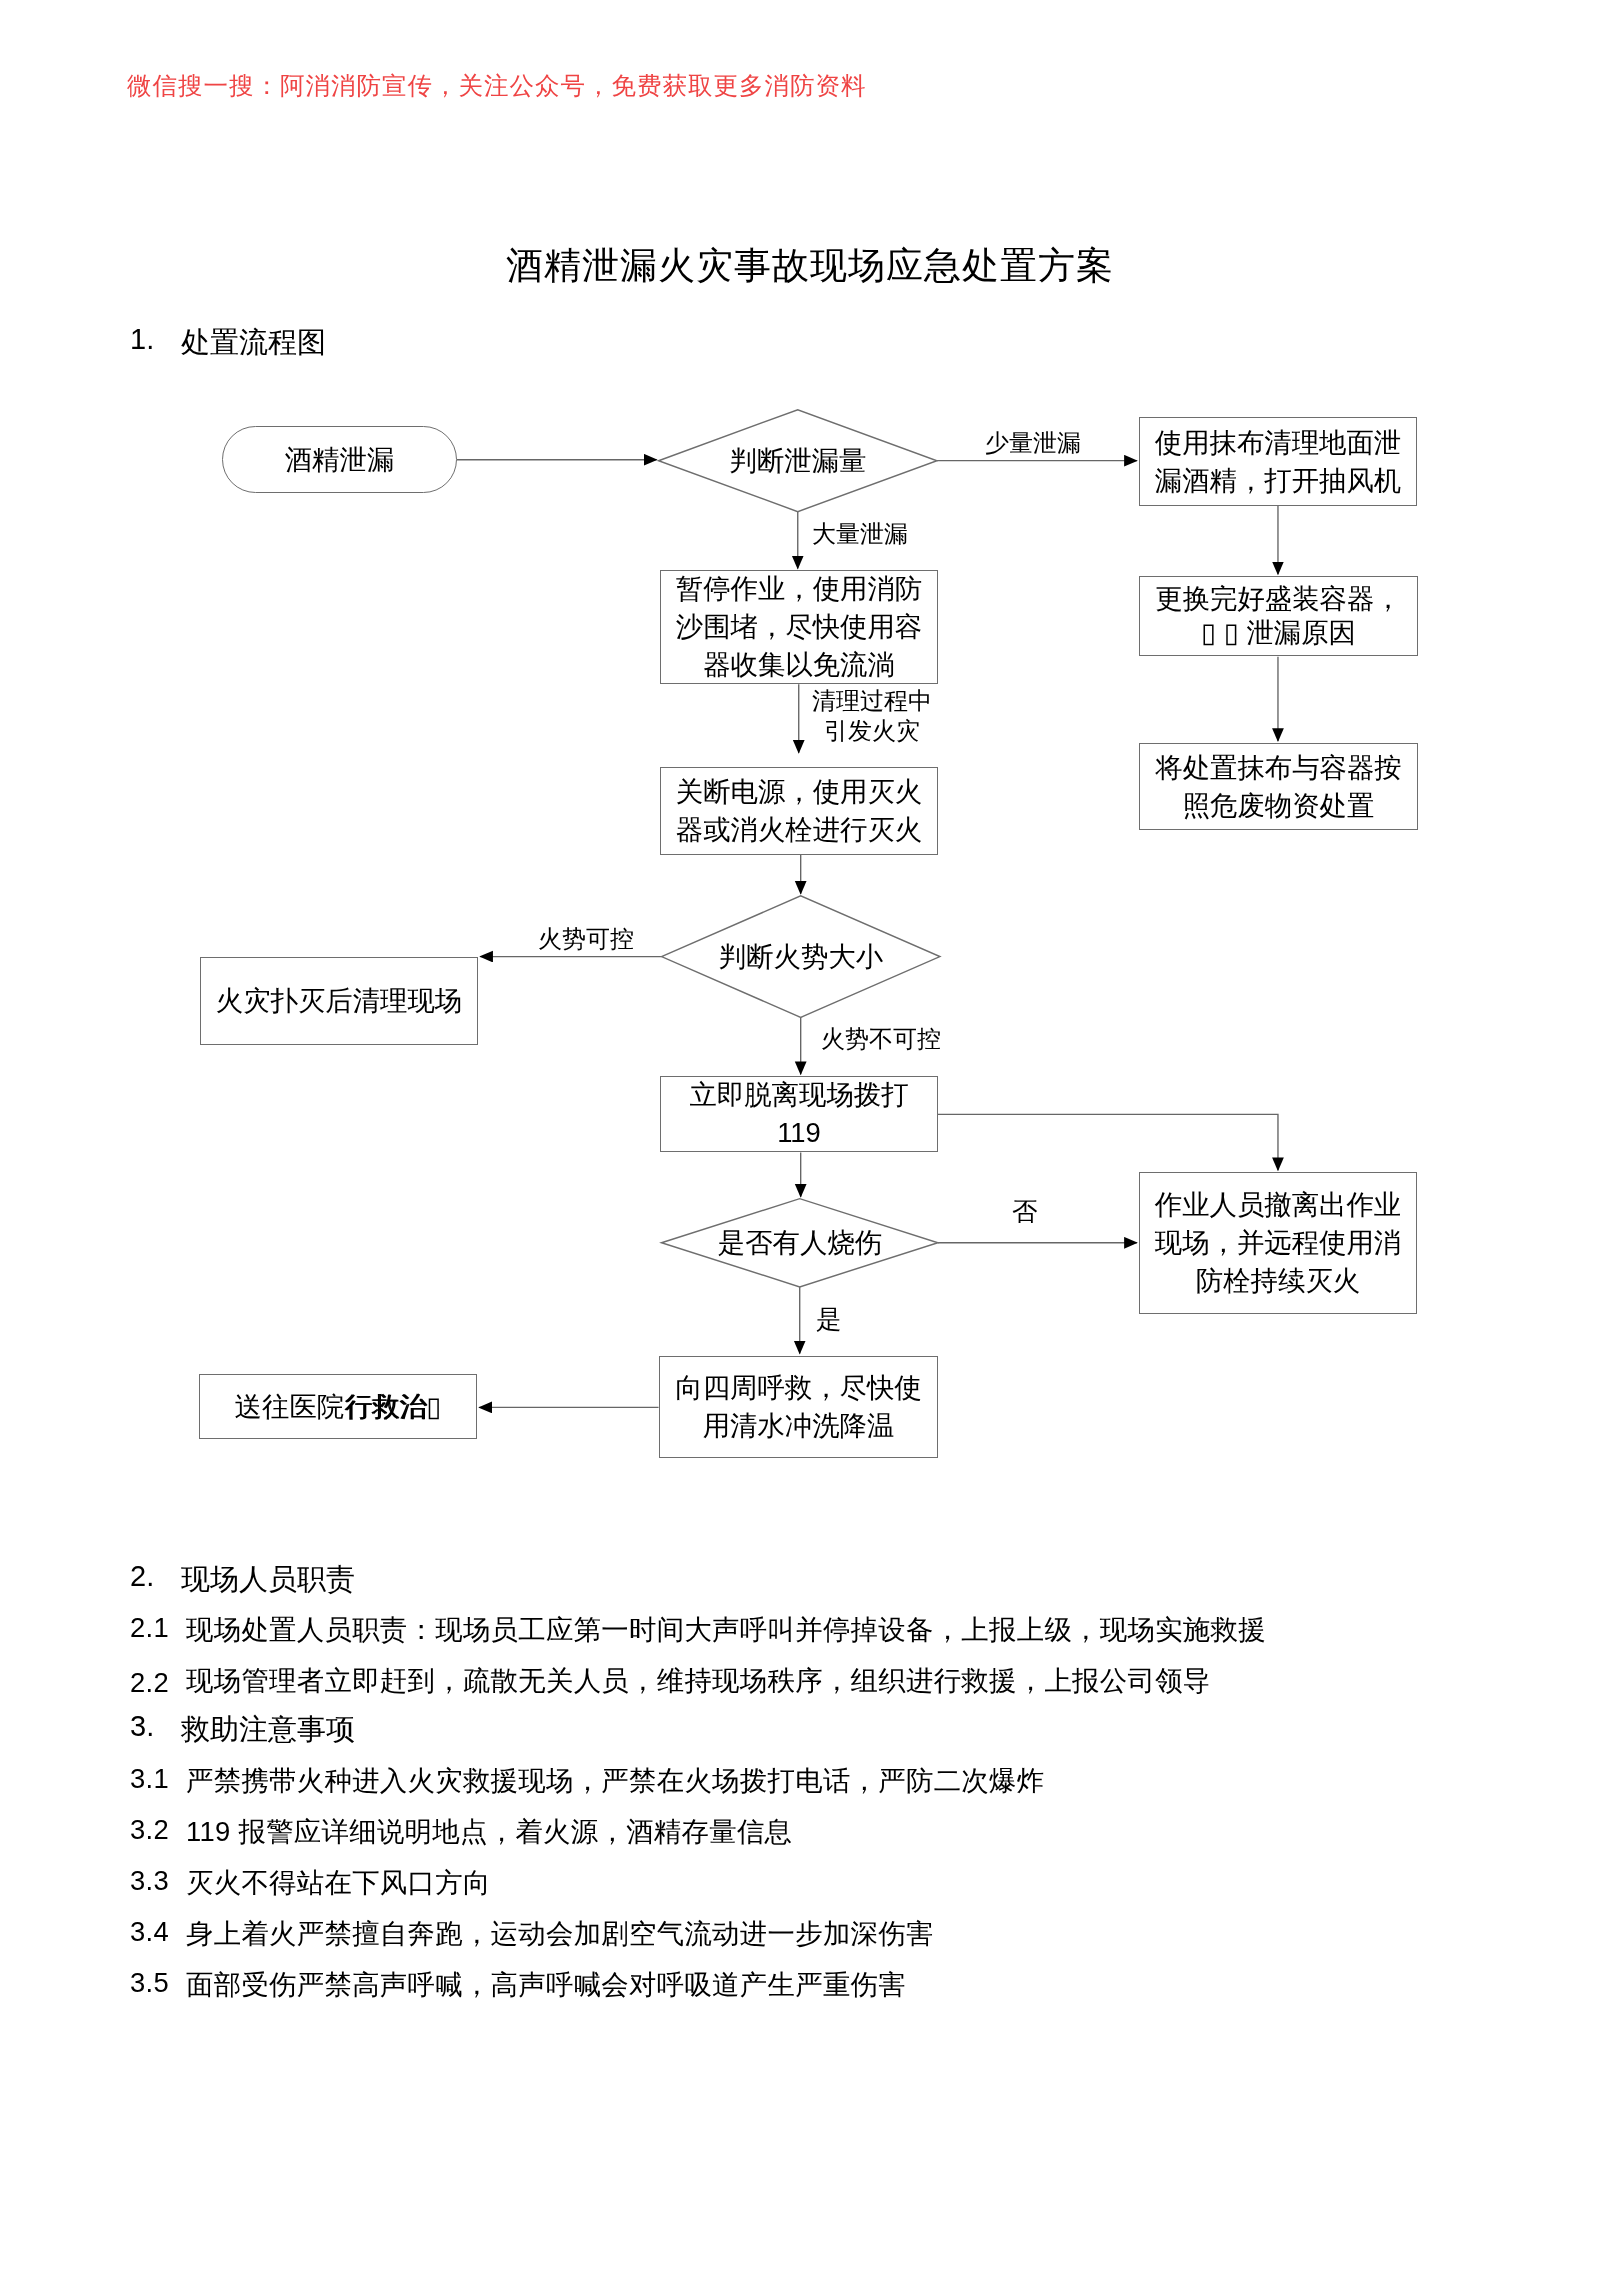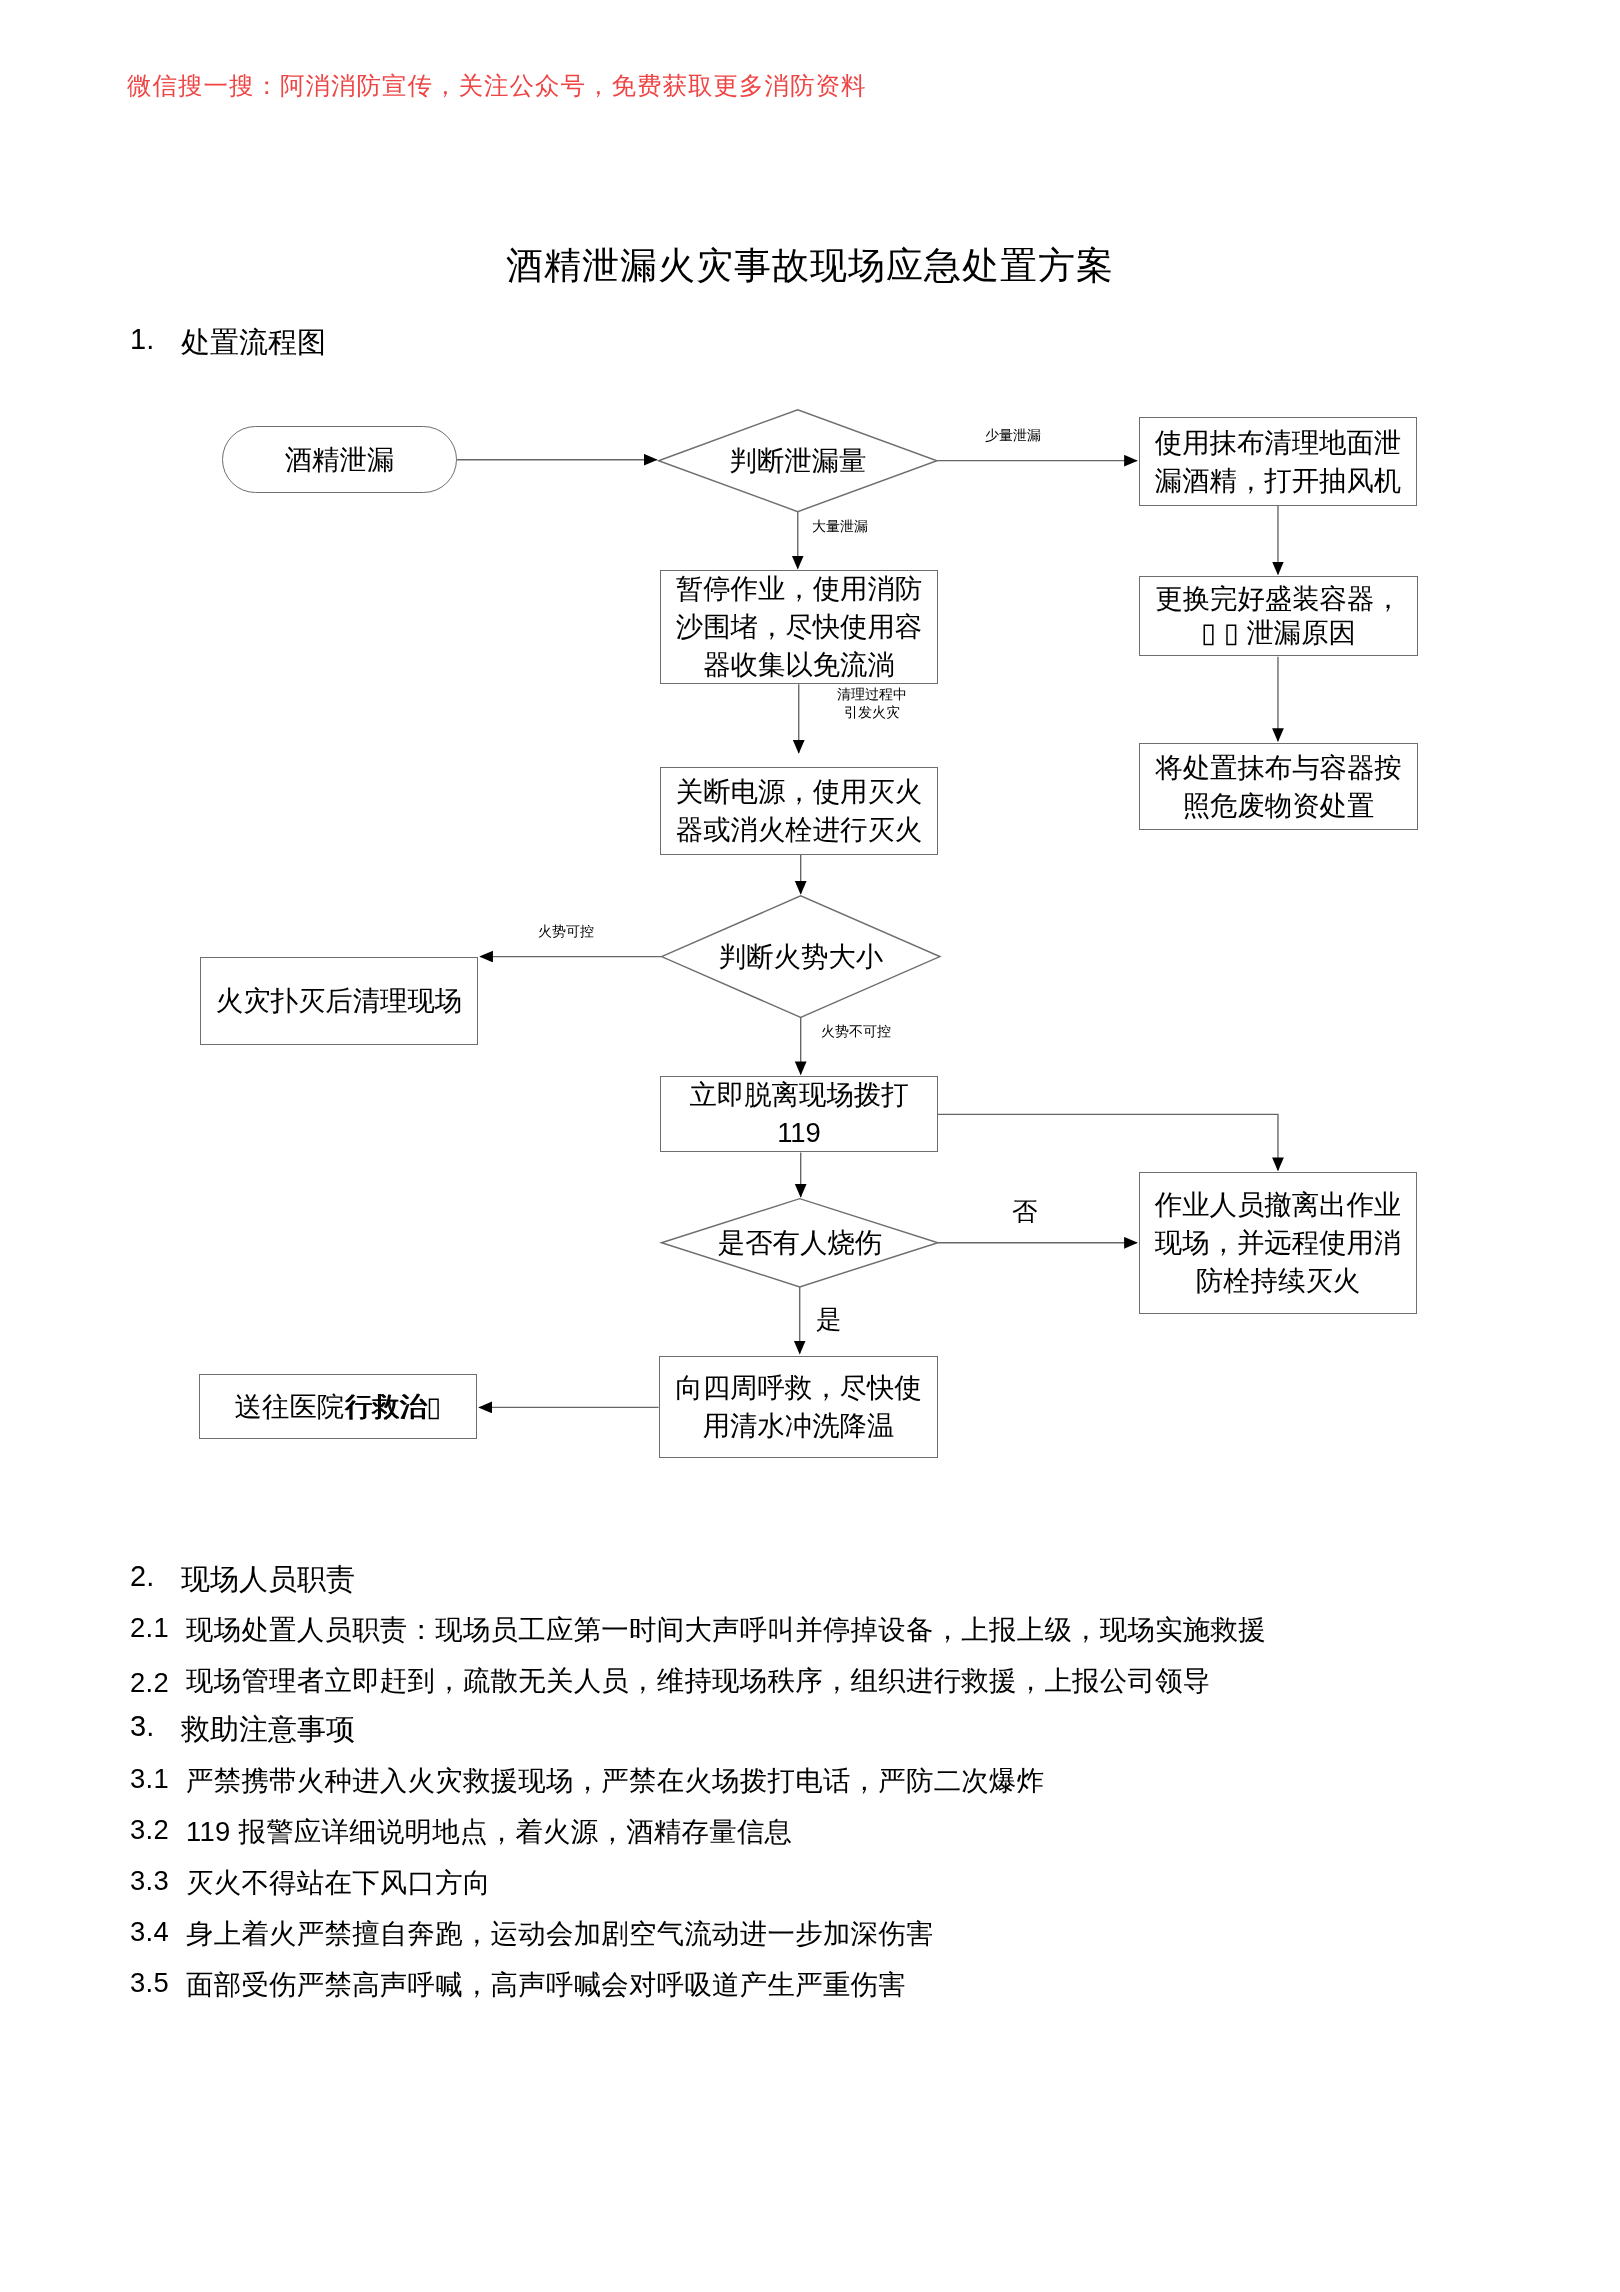--- a/index.html
+++ b/index.html
@@ -14,21 +14,21 @@
   .tline{position:absolute;left:130px;display:flex;font-size:27.4px;letter-spacing:0.3px;white-space:nowrap;}
   .tline .num{width:56px;flex:none;}
   
   .connectors{position:absolute;left:0;top:0;z-index:1;}
   .node{position:absolute;display:flex;align-items:center;justify-content:center;text-align:center;
         background:#fff;border:1.5px solid #6e6e6e;box-sizing:border-box;
         font-size:27.4px;font-weight:500;line-height:1.38;padding:3.9px 7.8px;z-index:2;}
   .stadium{border-radius:35px;}
   .dlabel{position:absolute;display:flex;align-items:center;justify-content:center;text-align:center;
           font-size:27.4px;font-weight:500;z-index:3;}
-  .elabel{position:absolute;font-size:14px;font-weight:500;z-index:3;white-space:nowrap;}
+  .elabel{position:absolute;font-size:24px;font-weight:500;z-index:3;white-space:nowrap;}
   .elabel.big{font-size:25.5px;}
   .twoline{display:flex;flex-direction:column;align-items:center;line-height:1.25;text-align:center;}
   .dbl{text-shadow:1.3px 0 0 #000;}
 </style>
 </head>
 <body>
 
 <div class="page">
 
   <div class="notice">微信搜一搜：阿消消防宣传，关注公众号，免费获取更多消防资料</div>

